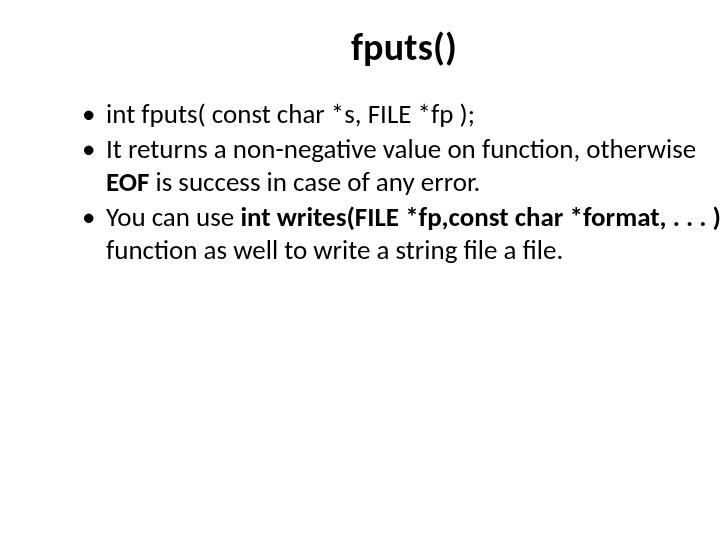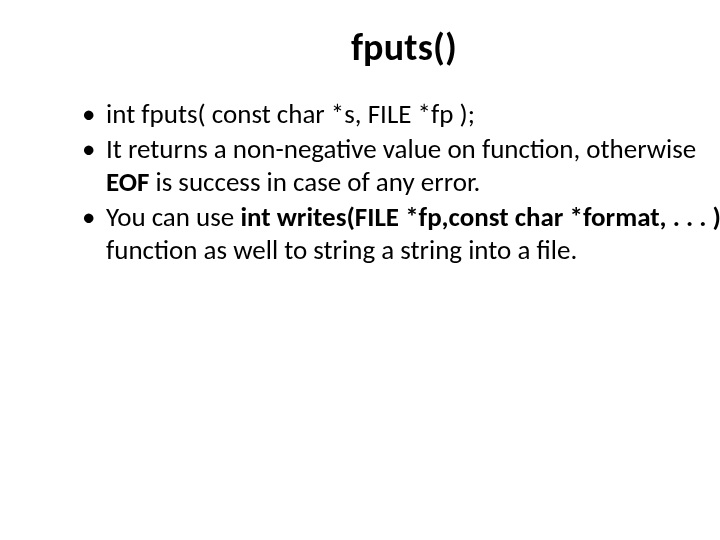--- a/index.html
+++ b/index.html
@@ -59,17 +59,17 @@
     <li>
       <span>int fputs( const char *s, FILE *fp );</span>
     </li>
 
 
     <li>
       <span>It returns a non-negative value on function, otherwise </span><span class="b">EOF</span><span> is success in case of any error.</span>
     </li>
 
     <li>
-      <span>You can use </span><span class="b">int writes(FILE *fp,const char *format, . . . )</span><span> function as well to string a string into a file.</span>
+      <span>You can use </span><span class="b">int writes(FILE *fp,const char *format, . . . )</span><span> function as well to write a string file a file.</span>
     </li>
 
   </ul>
 </div>
 
 </body></html>

